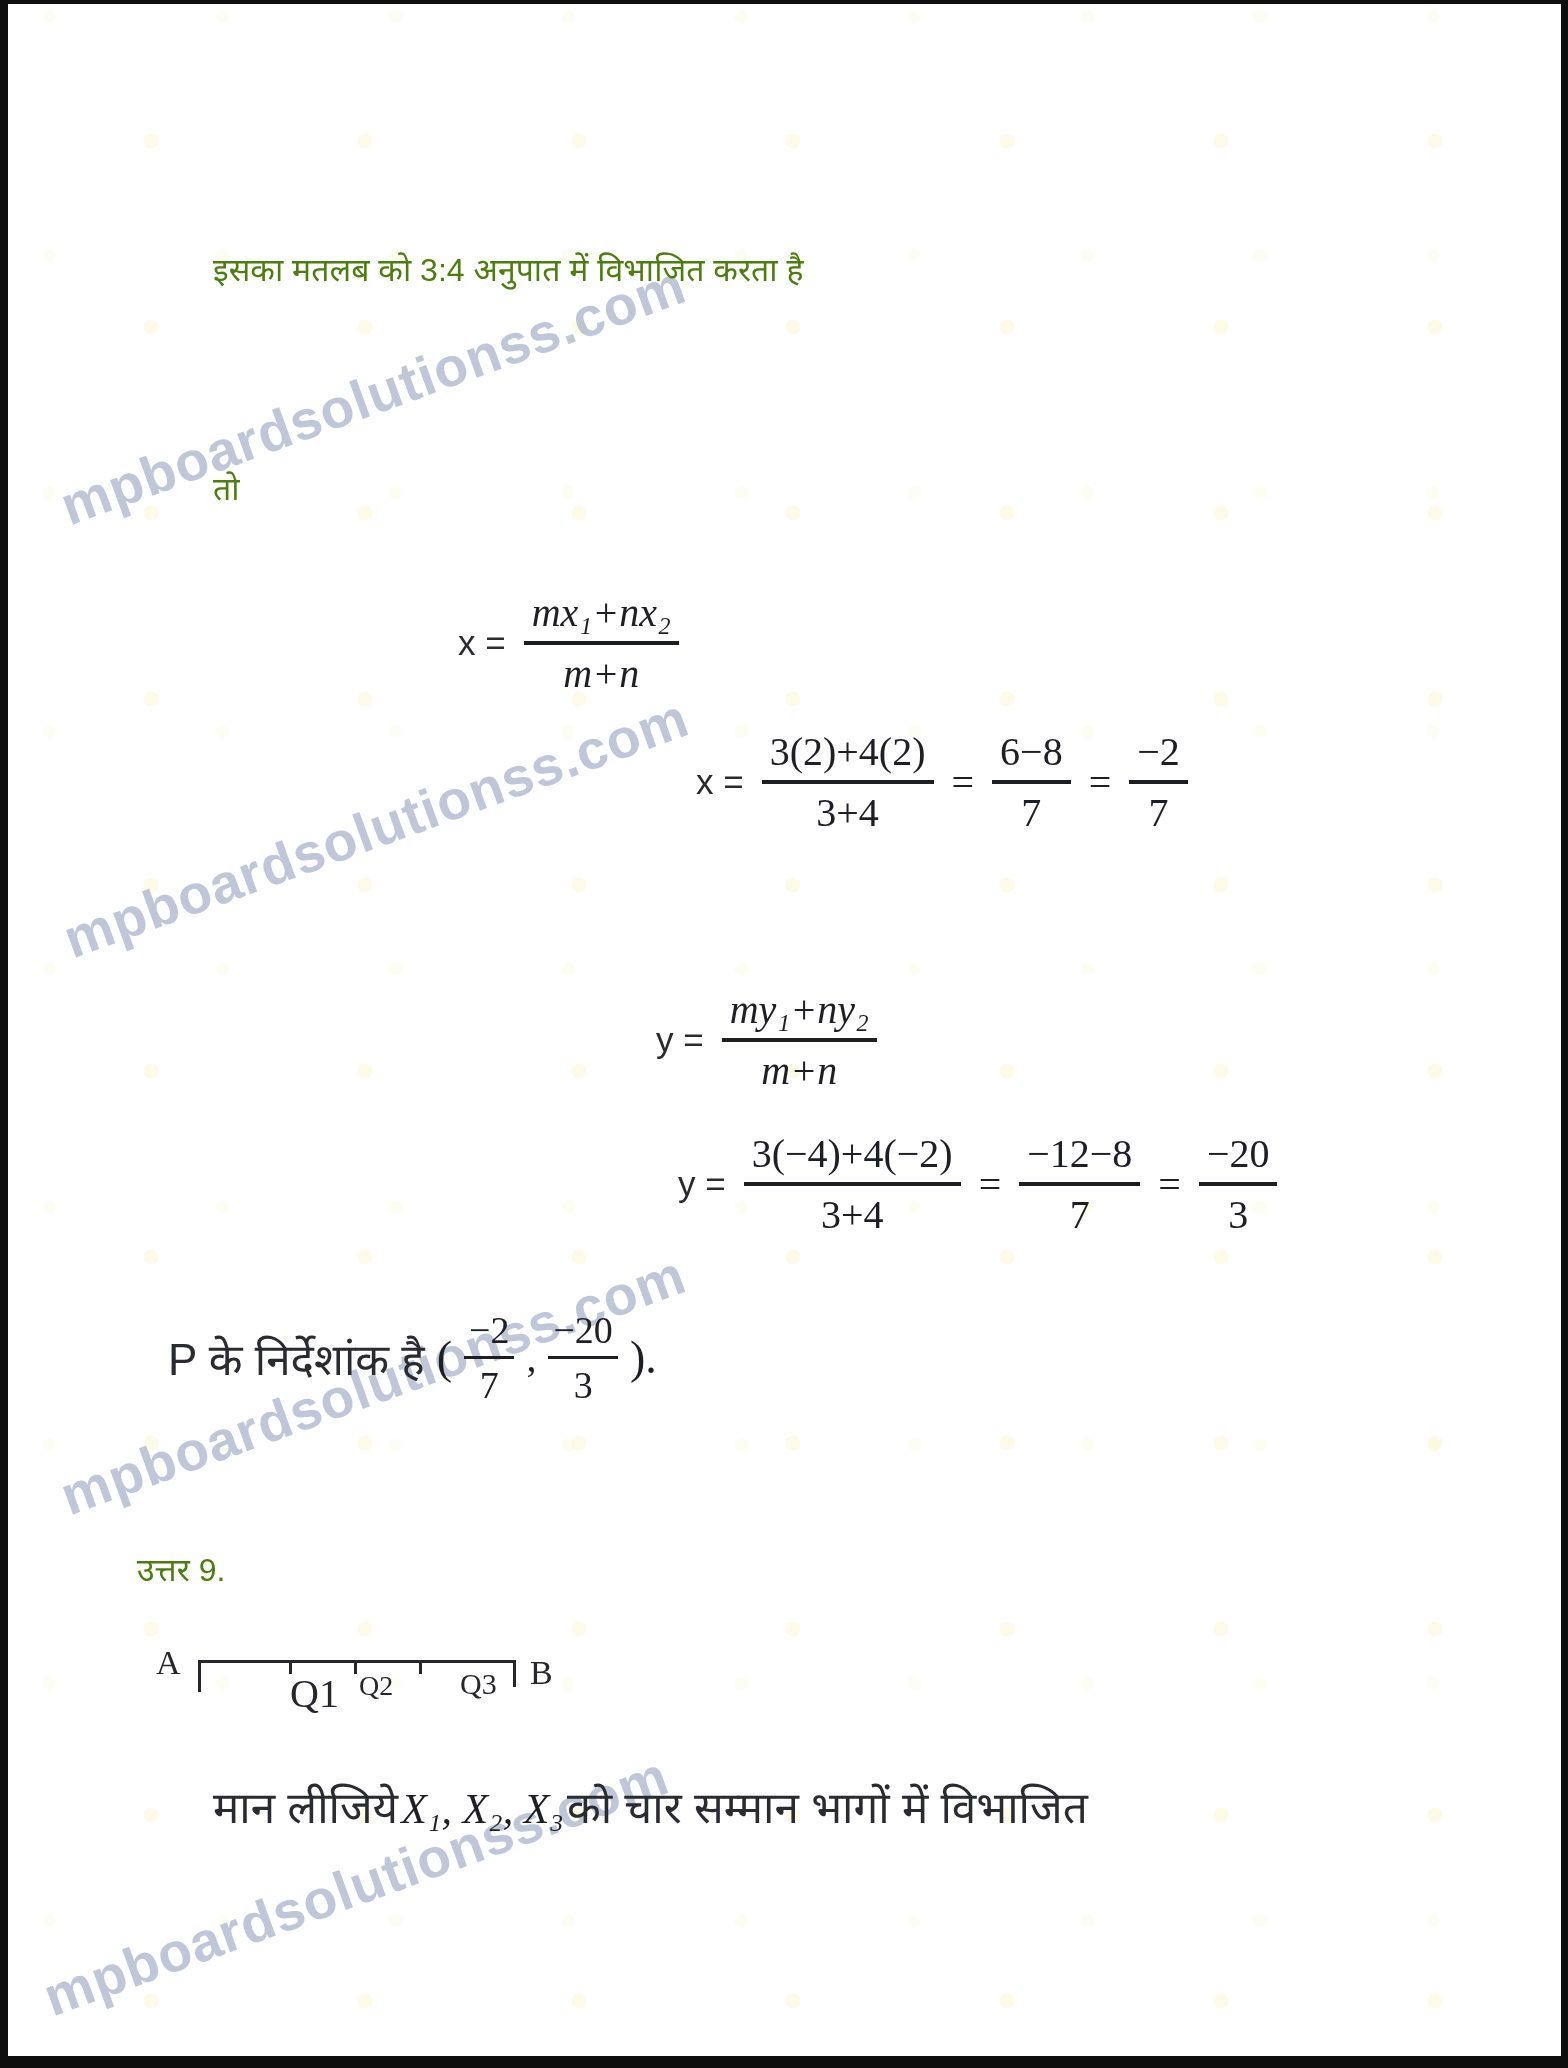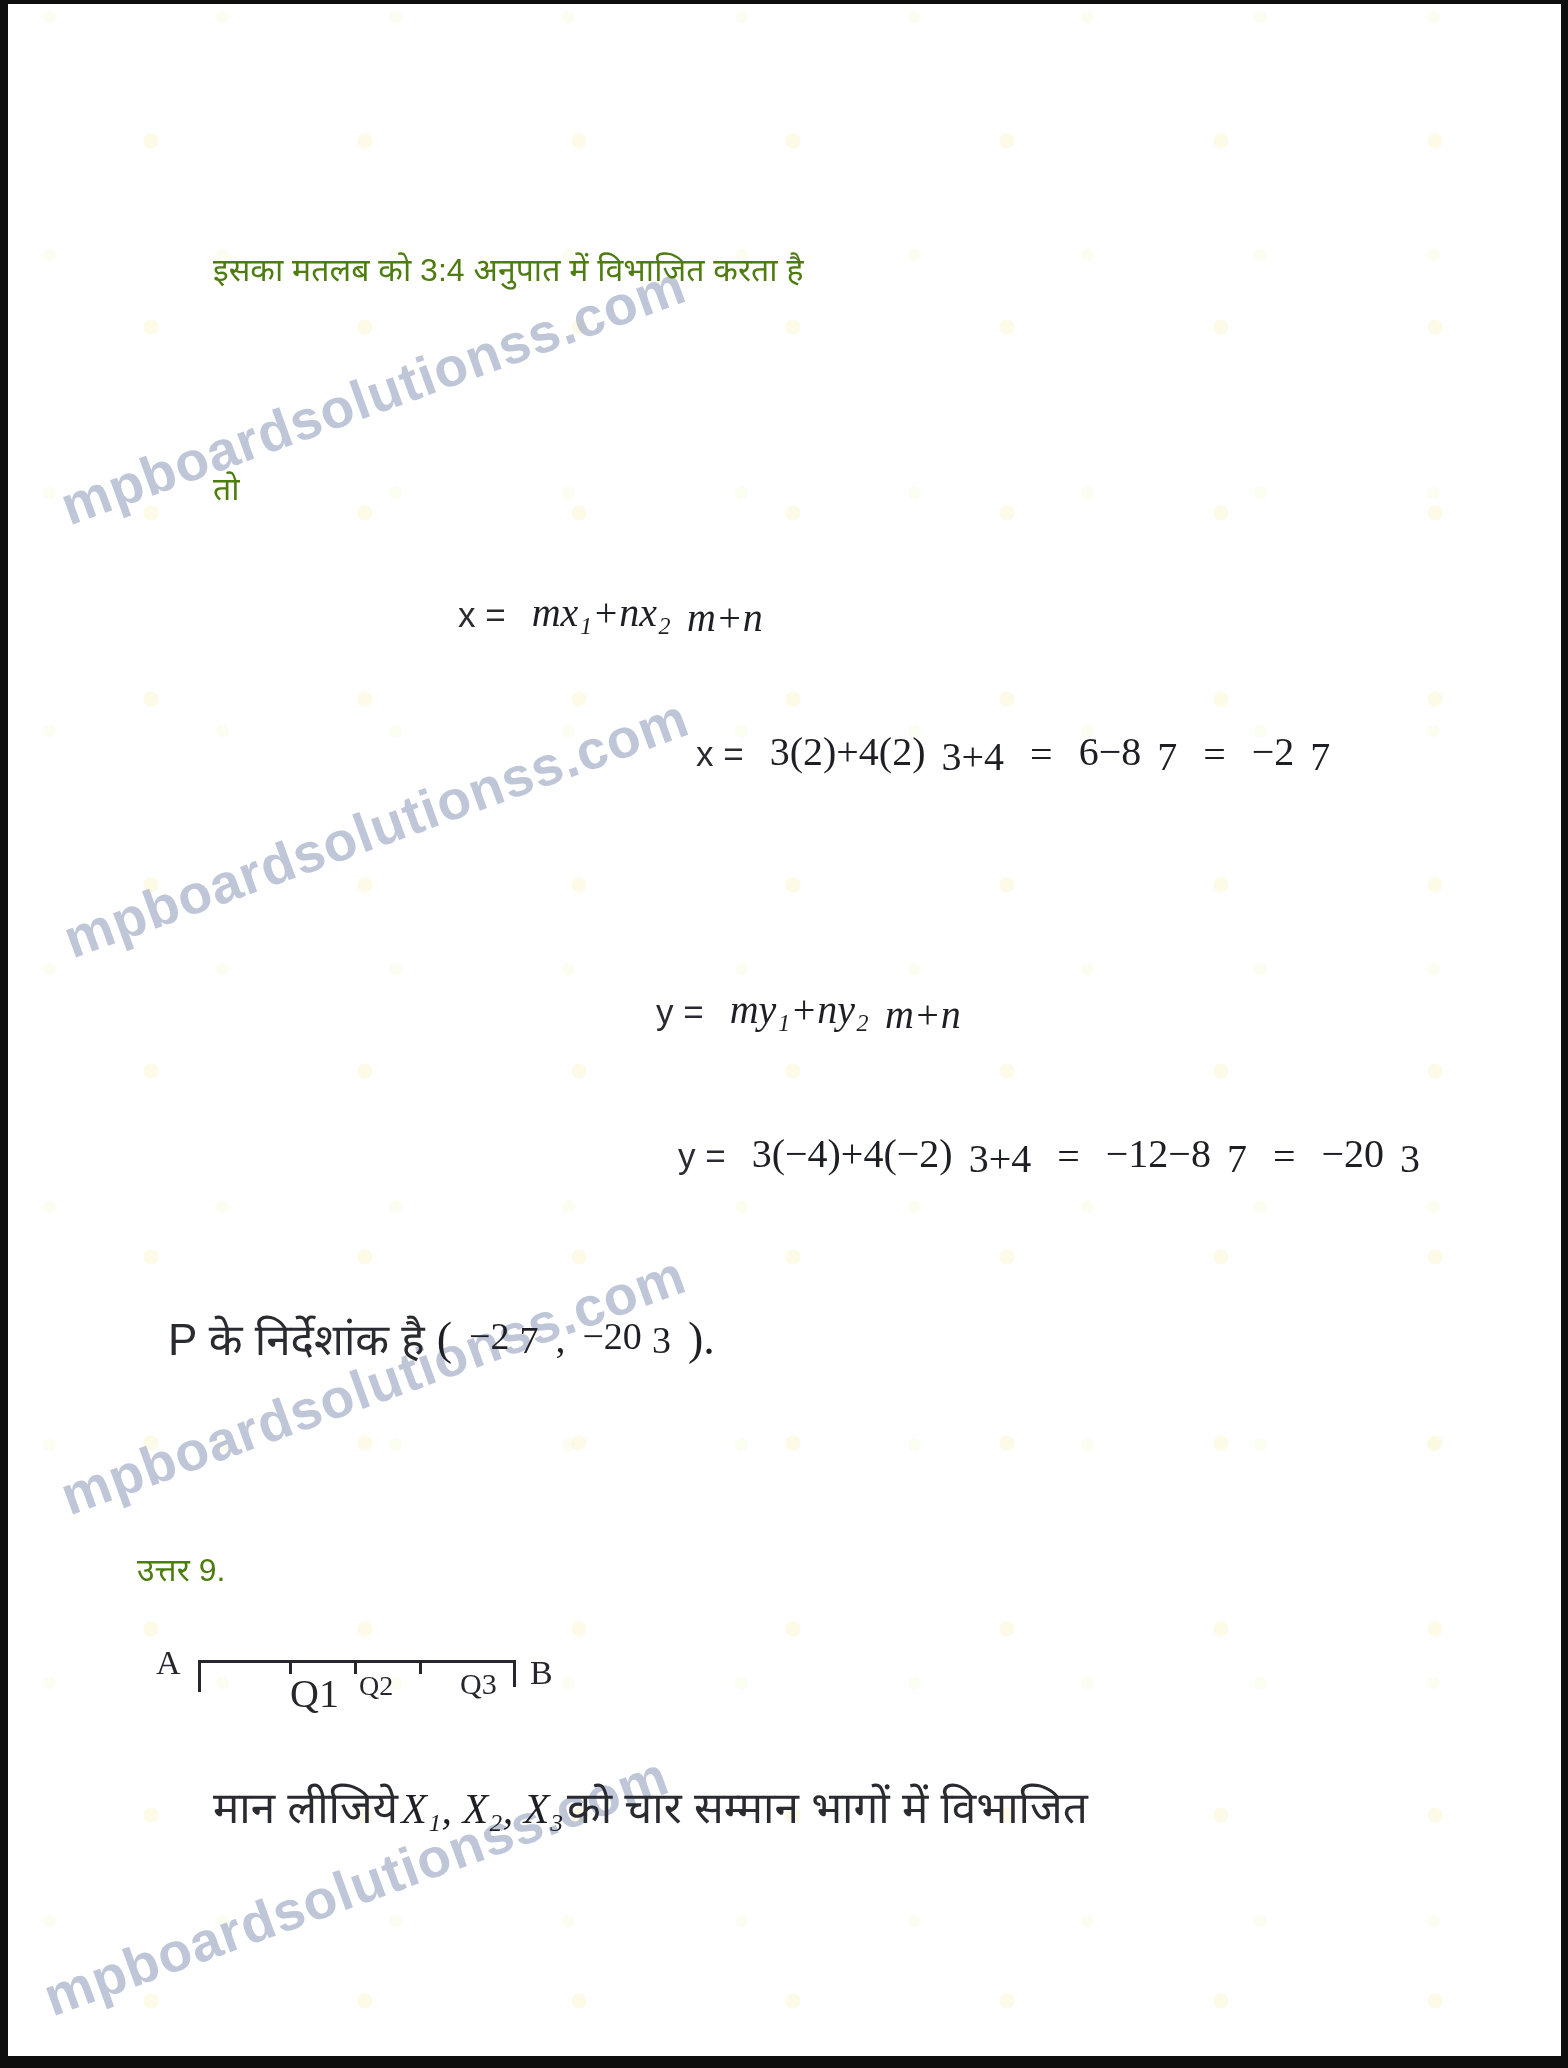--- a/index.html
+++ b/index.html
@@ -57,21 +57,21 @@
     z-index:2;
     white-space:nowrap;
   }
   .eqprefix{
     font-family:"Liberation Sans", sans-serif;
     font-size:35px;
     color:#2a2a31;
   }
   .frac{
     display:inline-flex;
-    flex-direction:row;
+    flex-direction:column;
     align-items:center;
   }
   .frac .num{padding:0 8px 5px;}
   .frac .den{padding:5px 8px 0;text-align:center;}
   .frac .bar{align-self:stretch;height:4px;background:#1d1d24;}
   .italic{font-style:italic;}
   .small .num{padding:0 5px 4px;}
   .small .den{padding:4px 5px 0;}
   .small .bar{height:3px;}
   .serif{font-family:"Liberation Serif", serif;}

